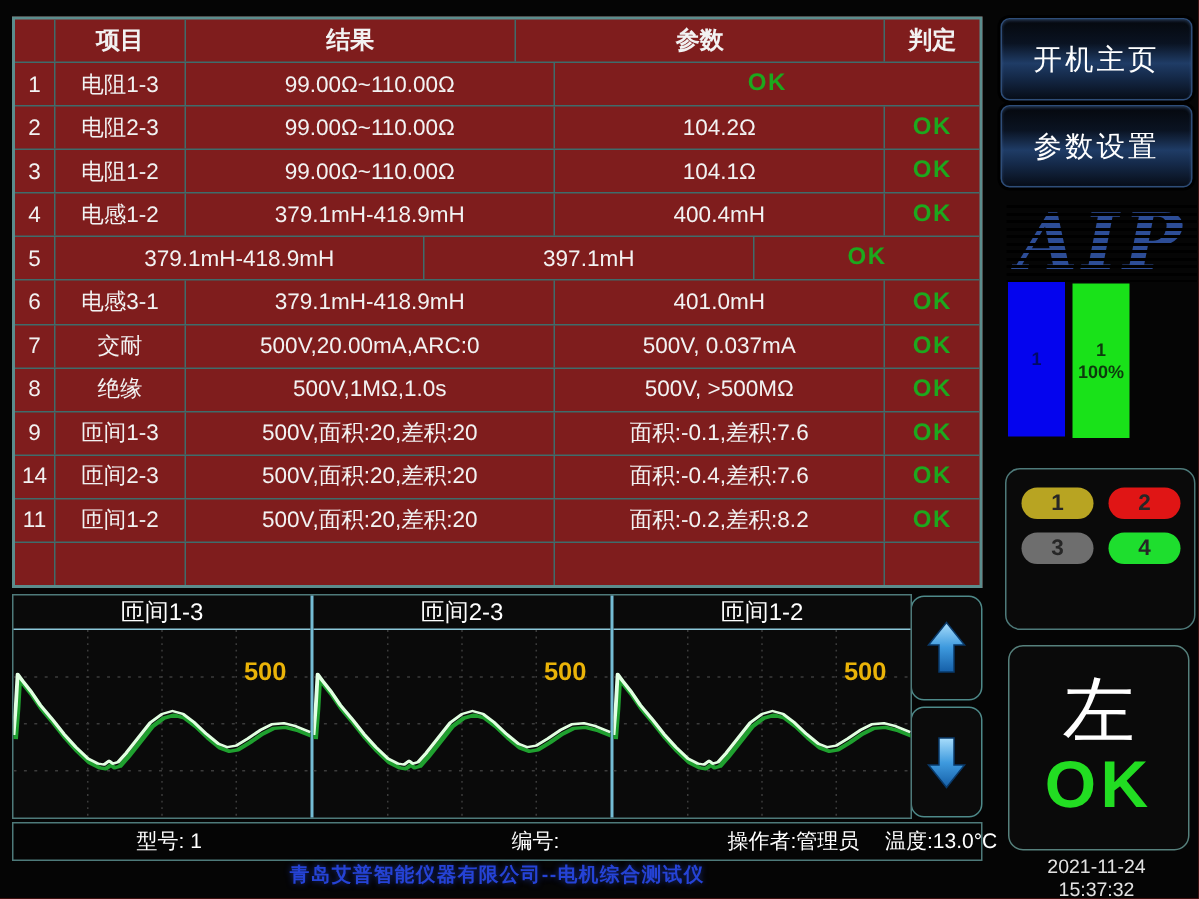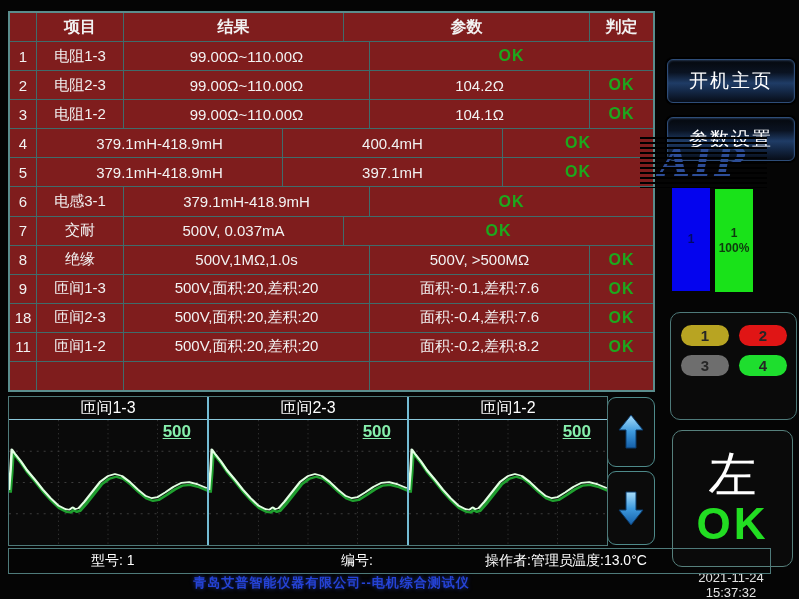--- a/index.html
+++ b/index.html
@@ -26,32 +26,32 @@
   .c-no{width:27px;}
   .c-item{width:87px;}
   .c-param{width:246px;}
   .c-result{width:220px;}
   .c-judge{flex:1;border-right:none;}
   .hrow .tcell{font-weight:bold;font-size:16px;}
   .judge-ok{color:#1da81d;font-weight:bold;font-size:16px;letter-spacing:1px;}
 
   
   .nav-btn{
-    left:667px;width:128px;height:44px;border-radius:6px;
+    left:667px;width:128px;height:55px;border-radius:6px;
     border:1px solid #2e4d78;box-sizing:border-box;
     background:linear-gradient(180deg,#05080d 0%,#0a1322 30%,#1f3c66 55%,#152a4a 72%,#070d18 100%);
     color:#ffffff;font-size:19px;display:flex;align-items:center;justify-content:center;
     box-shadow:0 0 0 2px #000, inset 0 1px 2px rgba(90,130,190,.35);
-    cursor:pointer;letter-spacing:2px;margin-top:47px;
+    cursor:pointer;letter-spacing:2px;
   }
   .logo{
-    left:640px;top:134px;width:127px;height:54px;
+    left:671px;top:134px;width:127px;height:54px;
     display:flex;align-items:center;justify-content:center;
     font-family:"DejaVu Serif",serif;font-style:italic;font-weight:bold;
-    font-size:40px;letter-spacing:3px;color:#2d4d96;
+    font-size:52px;letter-spacing:3px;color:#2d4d96;
   }
   .logo::after{
     content:"";position:absolute;inset:0;
     background:repeating-linear-gradient(180deg,transparent 0 3px,#000 3px 5px);
   }
   .bar{display:flex;flex-direction:column;align-items:center;justify-content:center;
        font-size:12px;font-weight:bold;line-height:1.25;}
   .bar-blue{left:672px;top:188px;width:38px;height:103px;background:#0404ee;color:#000a66;}
   .bar-green{left:715px;top:189px;width:38px;height:103px;background:#19e219;color:#0e3a0e;}
 
@@ -86,33 +86,33 @@
   .wave-section{
     left:8px;top:396px;width:600px;height:150px;box-sizing:border-box;
     border:1px solid #4e7a7a;display:flex;background:#0a0a0a;
   }
   .wave-panel{flex:1;display:flex;flex-direction:column;min-width:0;}
   .wave-panel.sep{border-right:2px solid #74bcd4;}
   .wave-title{height:22px;display:flex;align-items:center;justify-content:center;
               color:#ffffff;font-size:16px;border-bottom:1px solid #8cc8da;flex:none;}
   .wave-area{flex:1;position:relative;}
   .wave-area svg{position:absolute;inset:0;width:100%;height:100%;}
-  .scale-label{position:absolute;top:2px;right:16px;color:#86efac;
-               font-size:17px;font-weight:bold;z-index:2;text-decoration:underline;}
+  .scale-label{position:absolute;top:18px;right:16px;color:#eab308;
+               font-size:17px;font-weight:bold;z-index:2;}
 
   
   .status-bar{
-    left:8px;top:548px;width:763px;height:26px;box-sizing:border-box;
+    left:8px;top:548px;width:647px;height:26px;box-sizing:border-box;
     border:1px solid #4e7a7a;color:#ffffff;font-size:14px;
   }
   .status-item{position:absolute;top:50%;transform:translateY(-50%);white-space:nowrap;}
   .st-model{left:82px;}
   .st-serial{left:332px;}
   .st-operator{left:476px;}
-  .st-temp{left:563px;text-align:center;}
+  .st-temp{left:581px;text-align:center;}
 
   .company{
     left:8px;top:574px;width:647px;text-align:center;
     color:#2543d6;font-size:13px;font-weight:bold;letter-spacing:1px;
     text-shadow:0 0 4px rgba(40,70,220,.6);
   }
 </style>
 </head>
 <body>
 
@@ -140,58 +140,61 @@
     </div>
     <div class="trow">
       <div class="tcell c-no">3</div>
       <div class="tcell c-item">电阻1-2</div>
       <div class="tcell c-param">99.00Ω~110.00Ω</div>
       <div class="tcell c-result">104.1Ω</div>
       <div class="tcell c-judge judge-ok">OK</div>
     </div>
     <div class="trow">
       <div class="tcell c-no">4</div>
+      <div class="tcell c-item">电感1-2</div>
       <div class="tcell c-param">379.1mH-418.9mH</div>
       <div class="tcell c-result">400.4mH</div>
       <div class="tcell c-judge judge-ok">OK</div>
     </div>
     <div class="trow">
       <div class="tcell c-no">5</div>
       <div class="tcell c-param">379.1mH-418.9mH</div>
       <div class="tcell c-result">397.1mH</div>
       <div class="tcell c-judge judge-ok">OK</div>
     </div>
     <div class="trow">
       <div class="tcell c-no">6</div>
       <div class="tcell c-item">电感3-1</div>
       <div class="tcell c-param">379.1mH-418.9mH</div>
+      <div class="tcell c-result">401.0mH</div>
       <div class="tcell c-judge judge-ok">OK</div>
     </div>
     <div class="trow">
       <div class="tcell c-no">7</div>
       <div class="tcell c-item">交耐</div>
+      <div class="tcell c-param">500V,20.00mA,ARC:0</div>
       <div class="tcell c-result">500V, 0.037mA</div>
       <div class="tcell c-judge judge-ok">OK</div>
     </div>
     <div class="trow">
       <div class="tcell c-no">8</div>
       <div class="tcell c-item">绝缘</div>
       <div class="tcell c-param">500V,1MΩ,1.0s</div>
       <div class="tcell c-result">500V, &gt;500MΩ</div>
       <div class="tcell c-judge judge-ok">OK</div>
     </div>
     <div class="trow">
       <div class="tcell c-no">9</div>
       <div class="tcell c-item">匝间1-3</div>
       <div class="tcell c-param">500V,面积:20,差积:20</div>
       <div class="tcell c-result">面积:-0.1,差积:7.6</div>
       <div class="tcell c-judge judge-ok">OK</div>
     </div>
     <div class="trow">
-      <div class="tcell c-no">18</div>
+      <div class="tcell c-no">14</div>
       <div class="tcell c-item">匝间2-3</div>
       <div class="tcell c-param">500V,面积:20,差积:20</div>
       <div class="tcell c-result">面积:-0.4,差积:7.6</div>
       <div class="tcell c-judge judge-ok">OK</div>
     </div>
     <div class="trow">
       <div class="tcell c-no">11</div>
       <div class="tcell c-item">匝间1-2</div>
       <div class="tcell c-param">500V,面积:20,差积:20</div>
       <div class="tcell c-result">面积:-0.2,差积:8.2</div>

